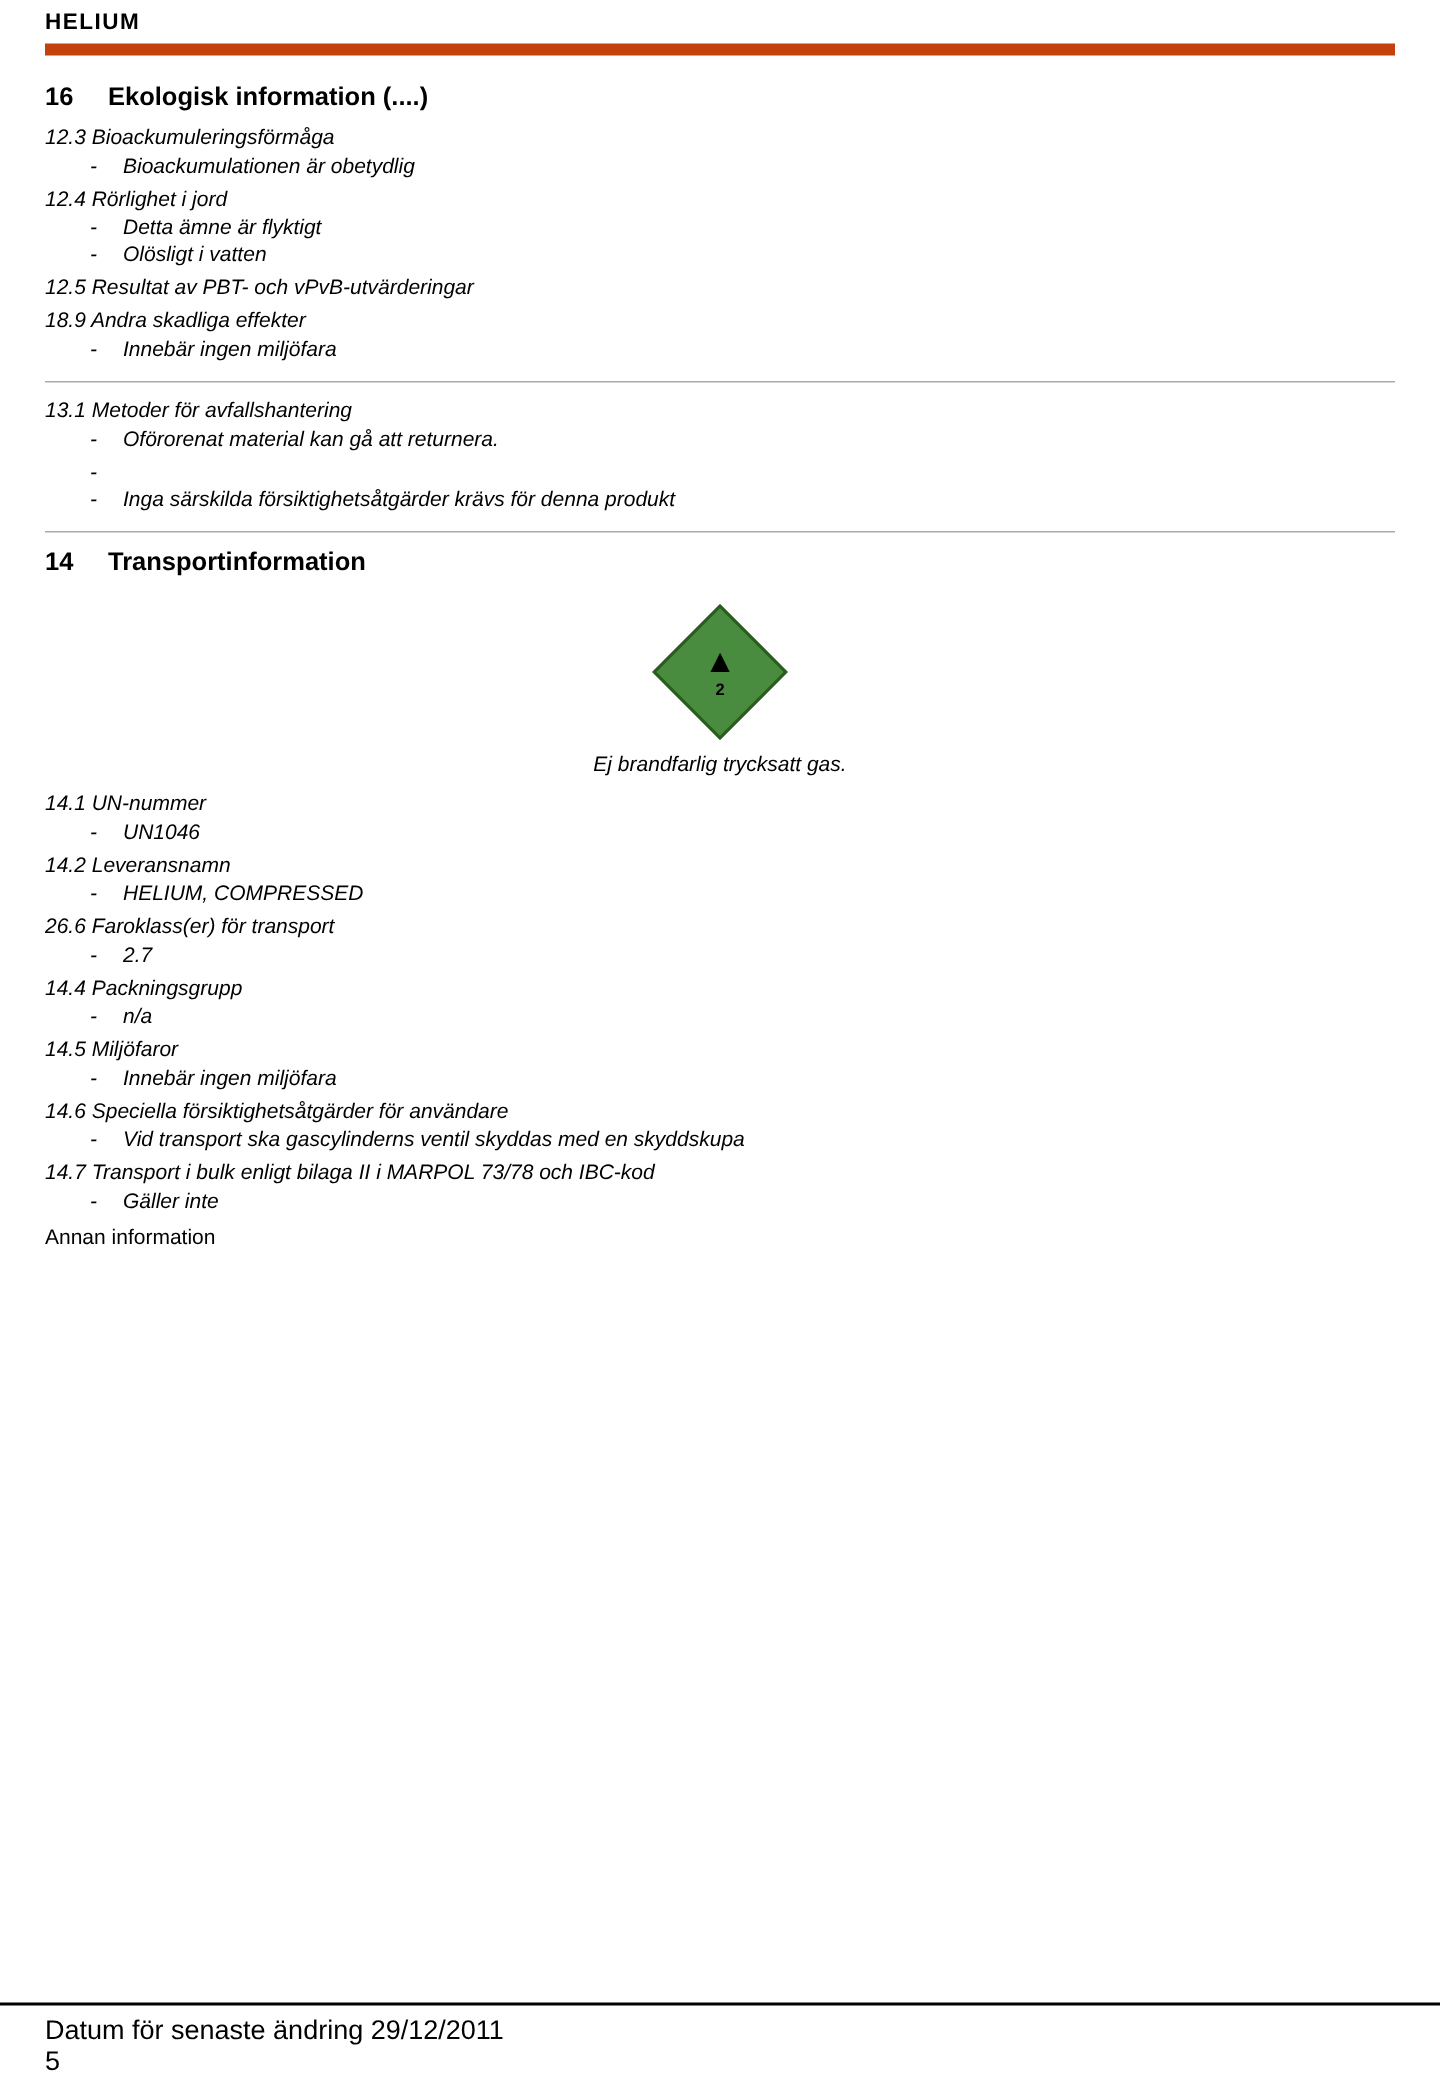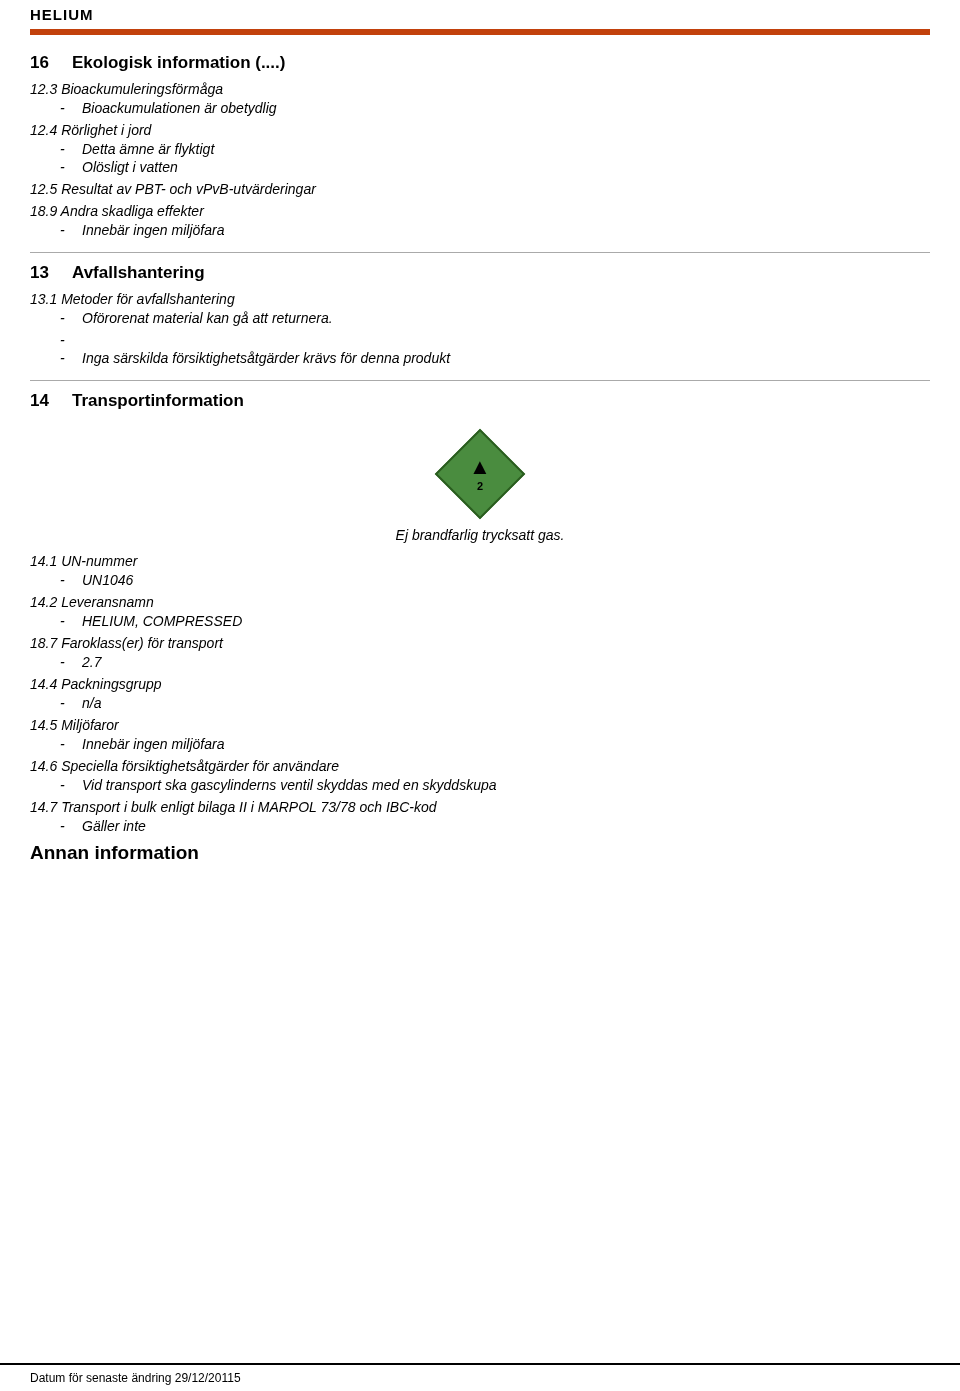--- a/index.html
+++ b/index.html
@@ -13,21 +13,21 @@
       position: relative;
     }
     .page-container {
       padding: 0 30px 60px 30px;
       position: relative;
     }
     .page-header {
       display: flex;
       justify-content: space-between;
       align-items: center;
-      border-bottom: 6px solid #c2410c;
+      border-bottom: 8px solid #c2410c;
       padding: 6px 0;
       margin-bottom: 18px;
     }
     .page-header-title {
       font-weight: bold;
       font-size: 15px;
       letter-spacing: 1px;
     }
     .section-heading {
       font-size: 17px;
@@ -116,25 +116,26 @@
     }
     .page-footer {
       position: absolute;
       bottom: 0;
       left: 0;
       right: 0;
       border-top: 2px solid #000;
       display: flex;
       justify-content: flex-start;
       padding: 6px 30px;
-      font-size: 12px;
+      font-size: 18px;
+      flex-direction: column;
     }
     .annan-info {
-      font-size: 19px;
-      font-weight: bold;
+      font-size: 14px;
+      font-weight: normal;
       margin-top: 8px;
       margin-bottom: 4px;
     }
   </style>
 </head>
 <body>
 
 <div class="page-container">
 
   <div class="page-header">
@@ -184,24 +185,20 @@
       <div class="bullet-item">
         <span class="bullet-dash">-</span>
         <span>Innebär ingen miljöfara</span>
       </div>
     </div>
   </div>
 
   <hr class="section-divider">
 
   <div class="section-block">
-    <div class="section-heading">
-      <span class="section-number">13</span>
-      <span>Avfallshantering</span>
-    </div>
 
     <div class="sub-section">
       <div class="sub-section-title">
         <span>13.1 Metoder för avfallshantering</span>
       </div>
       <div class="bullet-item">
         <span class="bullet-dash">-</span>
         <span>Oförorenat material kan gå att returnera.</span>
       </div>
     </div>
@@ -251,21 +248,21 @@
         <span>14.2 Leveransnamn</span>
       </div>
       <div class="bullet-item">
         <span class="bullet-dash">-</span>
         <span>HELIUM, COMPRESSED</span>
       </div>
     </div>
 
     <div class="sub-section">
       <div class="sub-section-title">
-        <span>18.7 Faroklass(er) för transport</span>
+        <span>26.6 Faroklass(er) för transport</span>
       </div>
       <div class="bullet-item">
         <span class="bullet-dash">-</span>
         <span>2.7</span>
       </div>
     </div>
 
     <div class="sub-section">
       <div class="sub-section-title">
         <span>14.4 Packningsgrupp</span>

